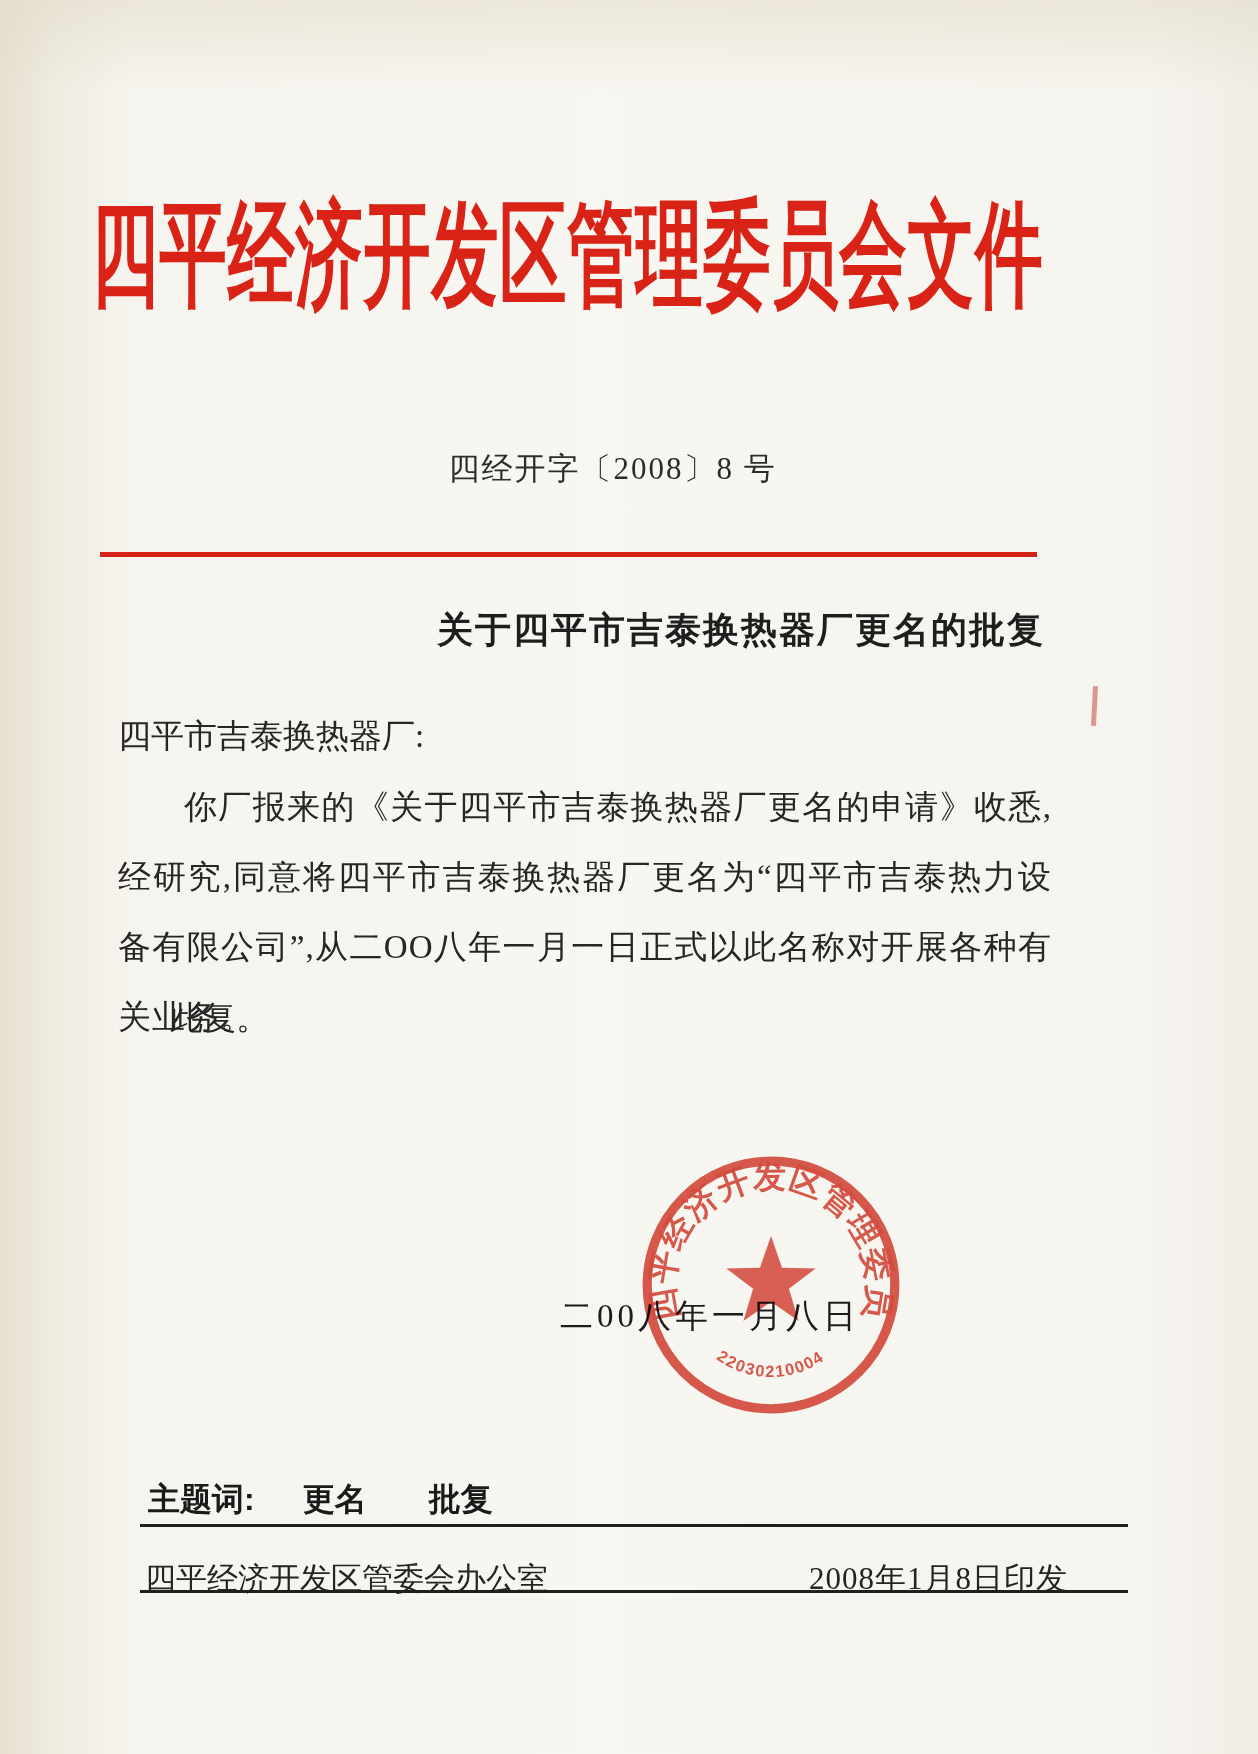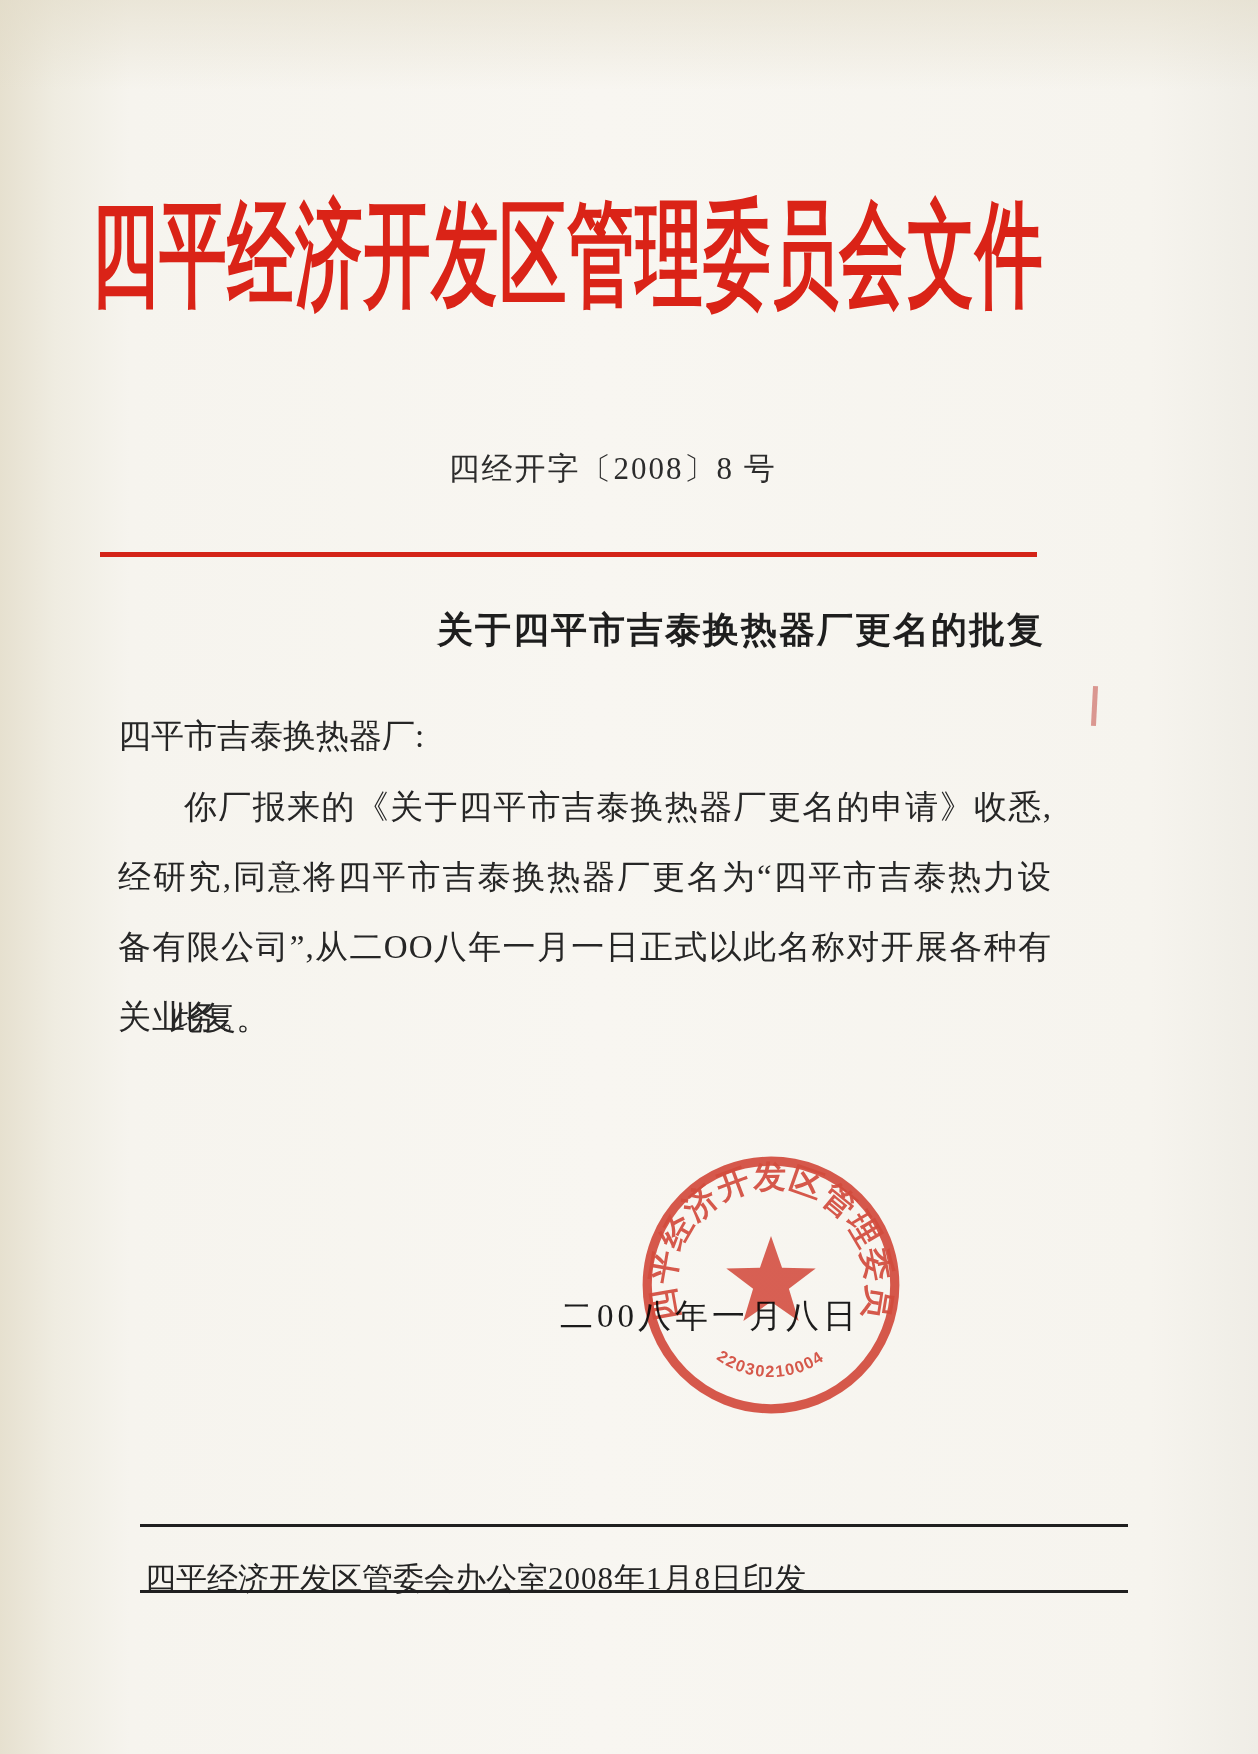--- a/index.html
+++ b/index.html
@@ -88,21 +88,21 @@
   }
   .keywords .kw-label{margin-right:48px;}
   .keywords .kw-term{margin-right:62px;}
   .black-rule{
     left:140px;height:3px;width:988px;background:#1f1f1f;
   }
   .rule-top{top:1524px;}
   .rule-bottom{top:1590px;}
   .footer-row{
     left:145px;top:1538px;width:985px;
-    display:flex;align-items:baseline;
+    display:flex;justify-content:space-between;align-items:baseline;
     font-size:31px;color:#242424;
   }
   .footer-row .print-date{padding-right:62px;letter-spacing:1px;margin-top:20px;}
   .copies{
     left:640px;top:1600px;width:300px;
     text-align:center;
     font-size:24px;color:#2c2c2c;
   }
   .artifact-red{
     left:1092px;top:686px;width:5px;height:40px;
@@ -145,20 +145,25 @@
       <polygon points="130,82 140.8,113.1 173.7,113.8 147.5,133.7 157.0,165.2 130,146.4 103.0,165.2 112.5,133.7 86.3,113.8 119.2,113.1" fill="#d53a2b" opacity="0.88"></polygon>
       <text class="seal-svg-text" font-size="32" fill="#d53a2b" letter-spacing="1" opacity="0.92">
         <textPath href="#sealTopArc" startOffset="0">四平经济开发区管理委员会</textPath>
       </text>
       <text class="seal-svg-text" font-size="16" fill="#d53a2b" letter-spacing="1.5" opacity="0.92">
         <textPath href="#sealBottomArc" startOffset="2">2203021000483</textPath>
       </text>
     </svg>
   </div>
 
+  <div class="abs keywords">
+    <span class="kw-label">主题词:</span>
+    <span class="kw-term">更名</span>
+    <span class="kw-term">批复</span>
+  </div>
 
   <div class="abs black-rule rule-top"></div>
 
   <div class="abs footer-row">
     <span>四平经济开发区管委会办公室</span>
     <span class="print-date">2008年1月8日印发</span>
   </div>
 
   <div class="abs black-rule rule-bottom"></div>
 

